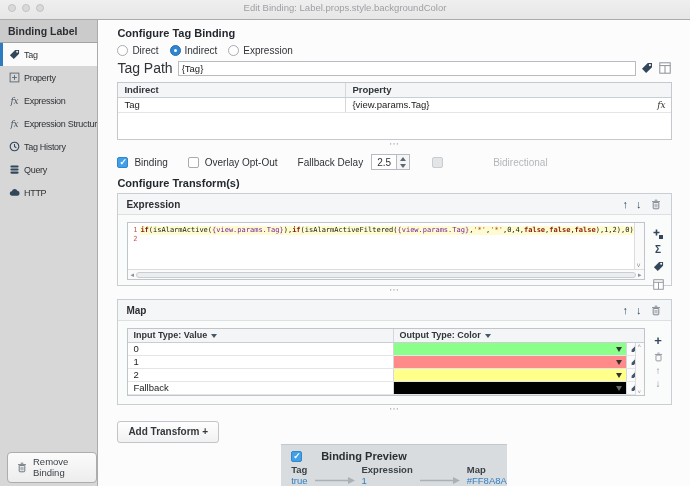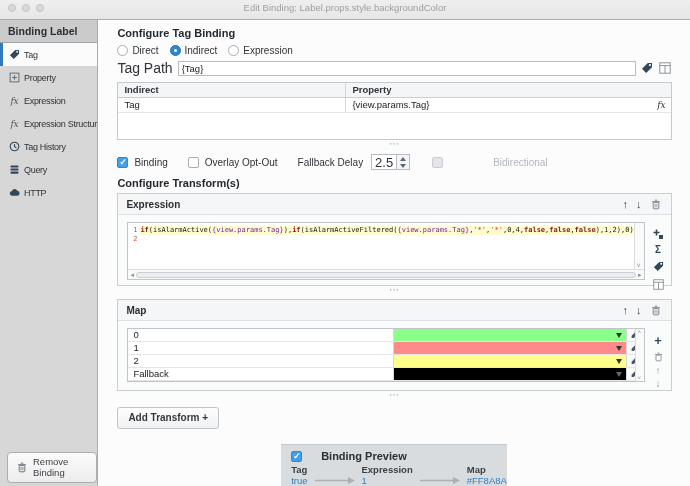--- a/index.html
+++ b/index.html
@@ -57,21 +57,21 @@
   
   .opt-label { font-size:9.5px; font-weight:bold; color:#30353A; }
   .opt-row { display:flex; align-items:center; gap:6px; margin:5px 0 7px; font-size:10px; color:#2F3337; }
   .cbx { width:11px; height:11px; border:1px solid #A6ACB2; border-radius:2px; background:#fff; flex:none; position:relative; }
   .cbx.on { background:#41A0E8; border-color:#3188CC; }
   .cbx.on::after { content:"✓"; position:absolute; left:1px; top:-1px; color:#fff; font-size:9px; font-weight:bold; }
   .cbx.dis { background:#E3E5E7; border-color:#C9CDD1; }
   .dim { color:#B2B7BC;padding-left:44px; }
   .gap { width:8px; }
   .spinner { display:flex; margin:0 2px; }
-  .spin-val { width:26px; height:16px; border:1px solid #B6BCC2; background:#fff; text-align:center; font-size:13px; line-height:15px; }
+  .spin-val { width:26px; height:16px; border:1px solid #B6BCC2; background:#fff; text-align:center; font-size:10px; line-height:15px; }
   .spin-btns { width:13px; height:16px; border:1px solid #B6BCC2; border-left:none; display:flex; flex-direction:column; background:#F4F5F6; }
   .spin-btn { flex:1; display:flex; align-items:center; justify-content:center; }
   .tri-up { width:0; height:0; border-left:3px solid transparent; border-right:3px solid transparent; border-bottom:4px solid #5E6870; }
   .tri-dn { width:0; height:0; border-left:3px solid transparent; border-right:3px solid transparent; border-top:4px solid #5E6870; }
 
   
   .panel { border:1px solid #C9CED3; background:#FAFBFB; margin-top:4px; }
   .panel-hdr { height:21px; display:flex; align-items:center; padding:0 8px; background:#F5F6F7; border-bottom:1px solid #DCE0E3; }
   .panel-title { font-weight:bold; font-size:10px; color:#2B2F33; }
   .panel-actions { margin-left:auto; display:flex; gap:8px; align-items:center; }
@@ -378,20 +378,30 @@
                     <line x1="3.7" y1="1.2" x2="6.3" y2="1.2" stroke="#7E8791"></line>
                     <rect x="2.2" y="3.4" width="5.6" height="6.4" rx="0.8" fill="none" stroke="#7E8791"></rect>
                     <line x1="4.1" y1="4.8" x2="4.1" y2="8.4" stroke="#7E8791" stroke-width="0.8"></line>
                     <line x1="5.9" y1="4.8" x2="5.9" y2="8.4" stroke="#7E8791" stroke-width="0.8"></line>
                   </svg>
                 </span>
             </span>
           </div>
           <div class="map-body">
             <div class="map-table">
+              <div class="map-hdr">
+                <div class="mh-in">
+                  <span>Input Type: Value</span>
+                  <span class="hdr-tri"></span>
+                </div>
+                <div class="mh-out">
+                  <span>Output Type: Color</span>
+                  <span class="hdr-tri"></span>
+                </div>
+              </div>
               <div class="map-rows" id="map-rows">
                   <div class="map-row">
     <div class="mc-in">0</div>
     <div class="mc-out" style="background: rgb(138, 255, 138);">
                       <span class="dd"></span>
                     </div>
     <div class="mc-pick">
       <svg width="10" height="10" viewBox="0 0 10 10">
                         <path d="M6.2 1.1l2.7 2.7-1.1 1.1-.5-.5-3.5 3.5H1.6V5.7l3.5-3.5-.5-.5z" fill="#45576B"></path>
                         <circle cx="8" cy="8.6" r="1" fill="#45576B"></circle>

